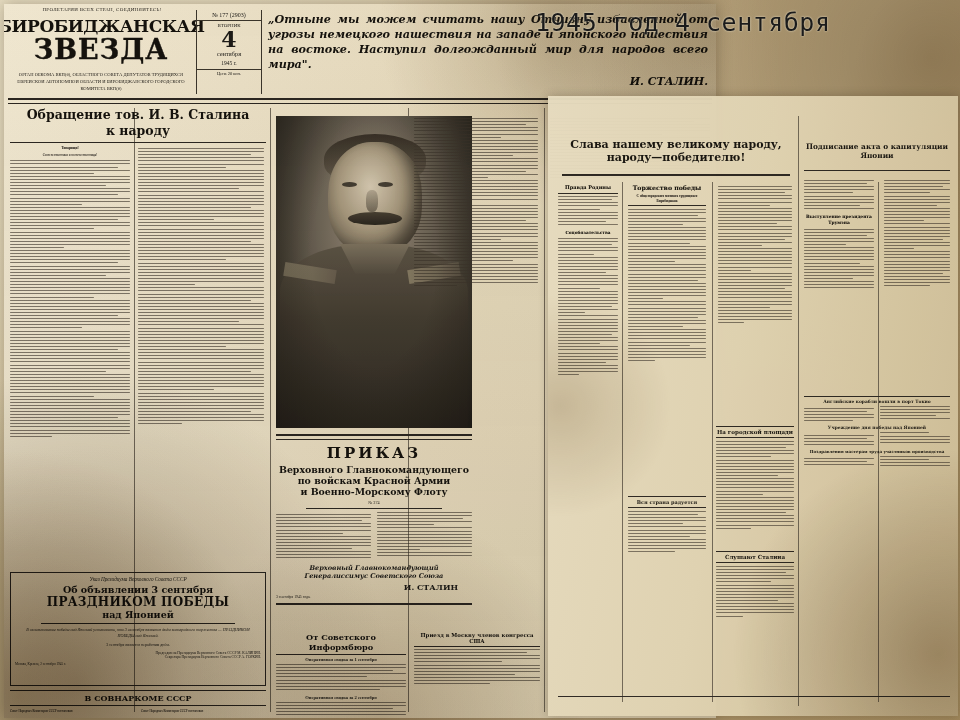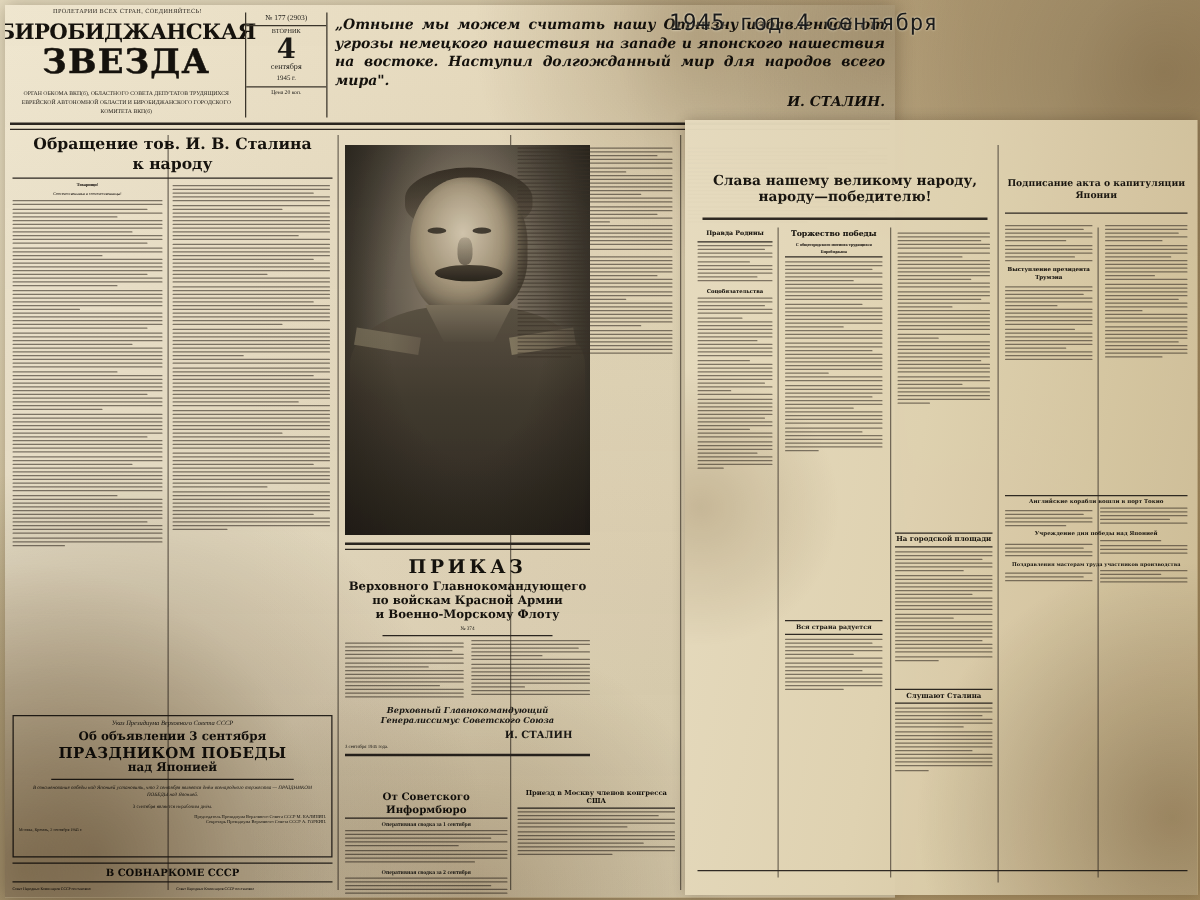--- a/index.html
+++ b/index.html
@@ -31,21 +31,21 @@
   }
 
   
   #overlay-title{
     position:absolute;left:535px;top:8px;width:418px;
     font-family:"DejaVu Sans Mono", monospace;
     color:#1b1b1b;z-index:40;line-height:1.22;
     text-shadow:0 0 2px rgba(255,250,230,.8);
   }
   #overlay-title .l1{font-size:25px;letter-spacing:.5px;}
-  #overlay-title .l2{font-size:18px;letter-spacing:.5px;}
+  #overlay-title .l2{font-size:25px;letter-spacing:.5px;}
 
   
   #sheet{
     position:absolute;left:4px;top:4px;width:712px;height:714px;
     background:
       linear-gradient(100deg,#efe6cf 0%,#e9dec4 30%,#e3d6b8 60%,#dccfae 100%);
     box-shadow:0 0 14px rgba(60,45,25,.35);
     overflow:hidden;
     color:#1c1a16;
   }

